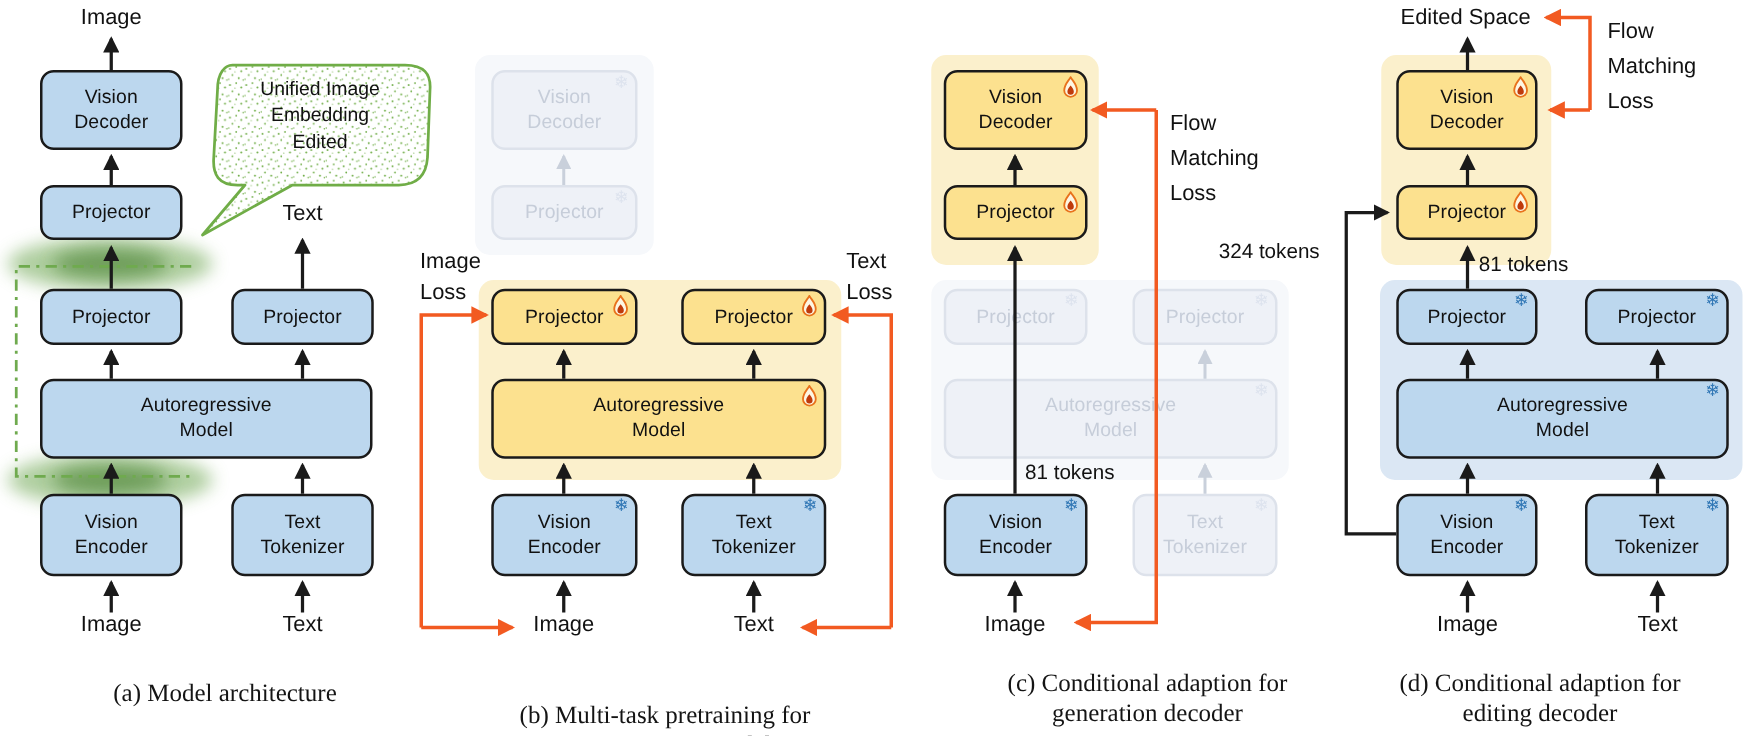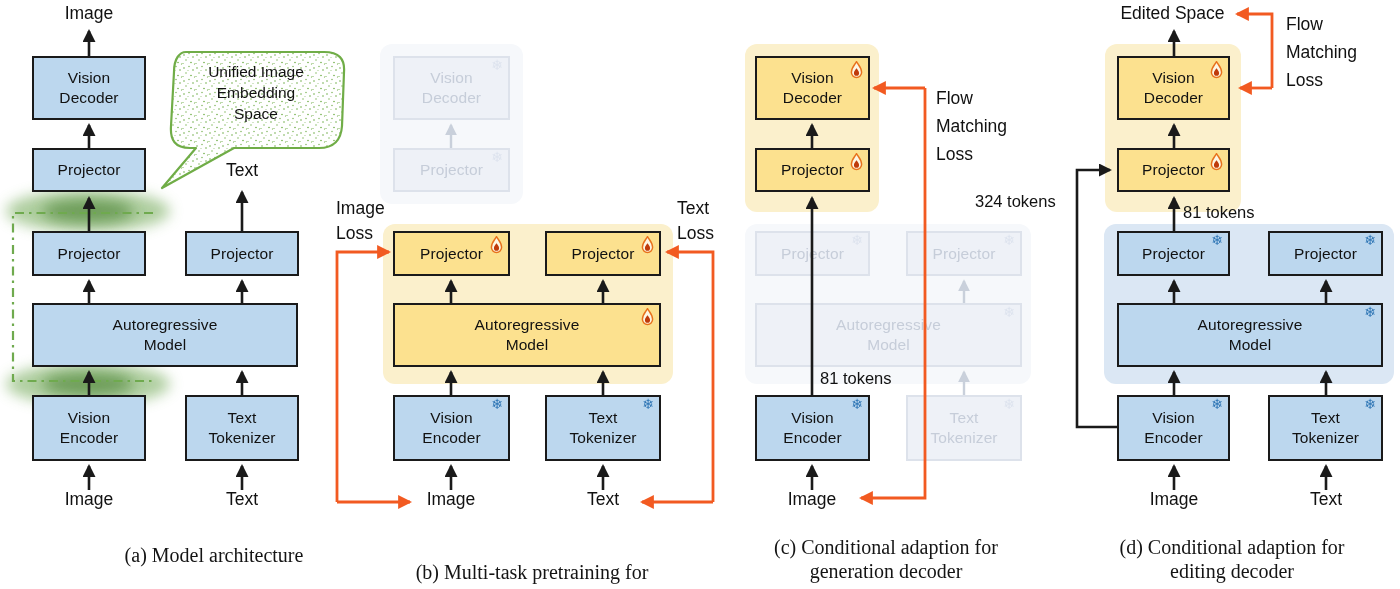--- a/index.html
+++ b/index.html
@@ -6,21 +6,21 @@
   #canvas{
     position:relative;width:1400px;height:589px;background:#ffffff;overflow:hidden;
     font-family:"Liberation Sans",sans-serif;color:#111;
   }
   svg.layer{position:absolute;left:0;top:0;pointer-events:none;}
   .region{position:absolute;border-radius:12px;}
   .region.yellow{background:#fbf0cc;}
   .region.blue{background:#dbe7f4;}
   .region.fade{background:#f6f8fb;}
   .box{
-    position:absolute;border-radius:0;display:flex;align-items:center;justify-content:center;
+    position:absolute;border-radius:11px;display:flex;align-items:center;justify-content:center;
     text-align:center;box-sizing:border-box;border:2px solid #1a1a1a;
   }
   .box .lbl{white-space:pre-line;font-size:15.5px;line-height:1.28;letter-spacing:.1px;}
   .box.blue{background:#bcd7ee;}
   .box.yellow{background:#fce18f;}
   .box.fade{background:#eef1f7;border-color:#dde2eb;color:#c6cdd9;}
   .snow{position:absolute;top:0px;right:5px;font-size:14px;color:#2f76b5;line-height:1;}
   .box.fade .snow{color:#dde3ee;}
   .flame{position:absolute;top:3px;right:4px;width:15px;height:19px;}
   .flabel{position:absolute;font-size:17.5px;line-height:1.25;white-space:pre-line;}
@@ -81,21 +81,21 @@
   <div class="flabel center" style="left:39px;top:3px;width:100px;">Image</div>
   <div class="box blue" style="left:32px;top:56px;width:114px;height:64px;">
     <span class="lbl">Vision
 Decoder</span>
   </div>
   <div class="box blue" style="left:32px;top:148px;width:114px;height:44px;">
     <span class="lbl">Projector</span>
   </div>
   <div class="bubble-text" style="left:181px;top:62px;width:150px;">Unified Image
 Embedding
-Space</div>
+Edited</div>
   <div class="flabel center" style="left:192px;top:160px;width:100px;">Text</div>
   <div class="box blue" style="left:32px;top:231px;width:114px;height:45px;">
     <span class="lbl">Projector</span>
   </div>
   <div class="box blue" style="left:185px;top:231px;width:114px;height:45px;">
     <span class="lbl">Projector</span>
   </div>
   <div class="box blue" style="left:32px;top:303px;width:266px;height:64px;">
     <span class="lbl">Autoregressive
 Model</span>
@@ -103,21 +103,21 @@
   <div class="box blue" style="left:32px;top:395px;width:114px;height:66px;">
     <span class="lbl">Vision
 Encoder</span>
   </div>
   <div class="box blue" style="left:185px;top:395px;width:114px;height:66px;">
     <span class="lbl">Text
 Tokenizer</span>
   </div>
   <div class="flabel center" style="left:39px;top:489px;width:100px;">Image</div>
   <div class="flabel center" style="left:192px;top:489px;width:100px;">Text</div>
-  <div class="caption" style="left:0px;top:543px;width:360px;padding-left:34px;">(a) Model architecture</div>
+  <div class="caption" style="left:0px;top:543px;width:360px;">(a) Model architecture</div>
 
   <div class="box fade" style="left:393px;top:56px;width:117px;height:64px;">
     <span class="lbl">Vision
 Decoder</span>
     <span class="snow">❄</span>
   </div>
   <div class="box fade" style="left:393px;top:148px;width:117px;height:44px;">
     <span class="lbl">Projector</span>
     <span class="snow">❄</span>
   </div>
@@ -198,21 +198,21 @@
     <span class="lbl">Vision
 Encoder</span>
     <span class="snow">❄</span>
   </div>
   <div class="box fade" style="left:906px;top:395px;width:116px;height:66px;">
     <span class="lbl">Text
 Tokenizer</span>
     <span class="snow">❄</span>
   </div>
   <div class="flabel center" style="left:762px;top:489px;width:100px;">Image</div>
-  <div class="caption" style="left:706px;top:535px;width:360px;">(c) Conditional adaption for
+  <div class="caption" style="left:738px;top:535px;width:360px;">(c) Conditional adaption for
 generation decoder</div>
 
   <div class="flabel center" style="left:1110px;top:3px;width:125px;">Edited Space</div>
   <div class="flabel flow" style="left:1286px;top:10px;width:110px;">Flow
 Matching
 Loss</div>
   <div class="box yellow" style="left:1117px;top:56px;width:113px;height:64px;">
     <span class="lbl">Vision
 Decoder</span>
     <svg class="flame" viewBox="0 0 20 26">

